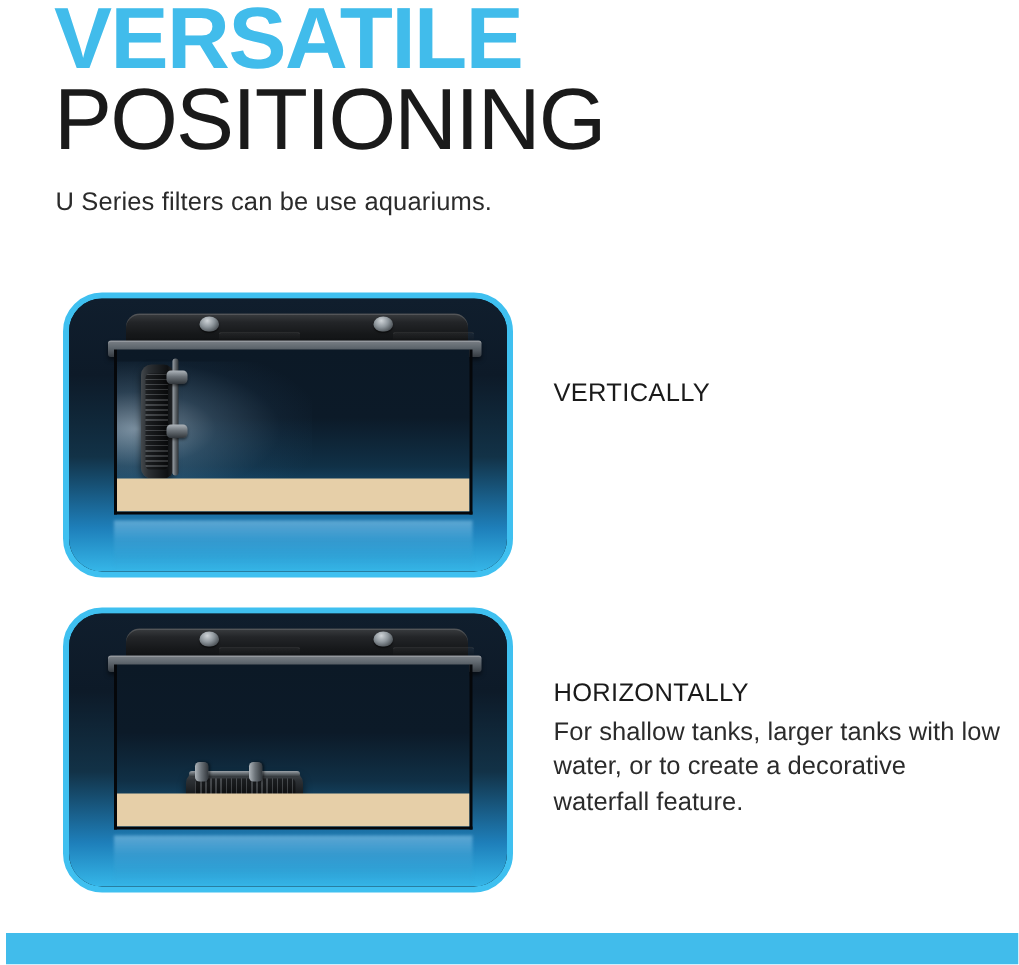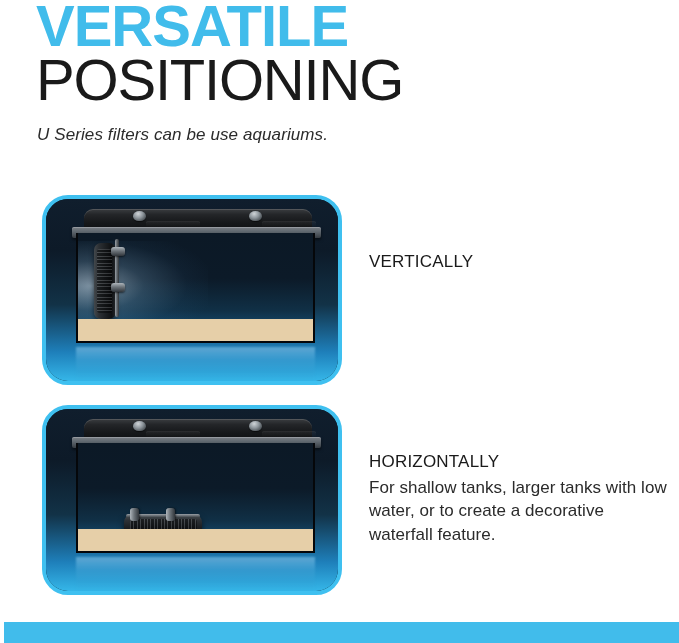--- a/index.html
+++ b/index.html
@@ -47,21 +47,20 @@
   }
 
   .subtitle {
     position: absolute;
     left: 37px;
     top: 125px;
     font-size: 17px;
     color: #2b2b2b;
     letter-spacing: 0.1px;
     white-space: nowrap;
-    font-style: italic;
   }
 
   
   .tank-card {
     position: absolute;
     left: 42px;
     width: 300px;
     height: 190px;
     border-radius: 26px;
     border: 4px solid #3fc0f0;

